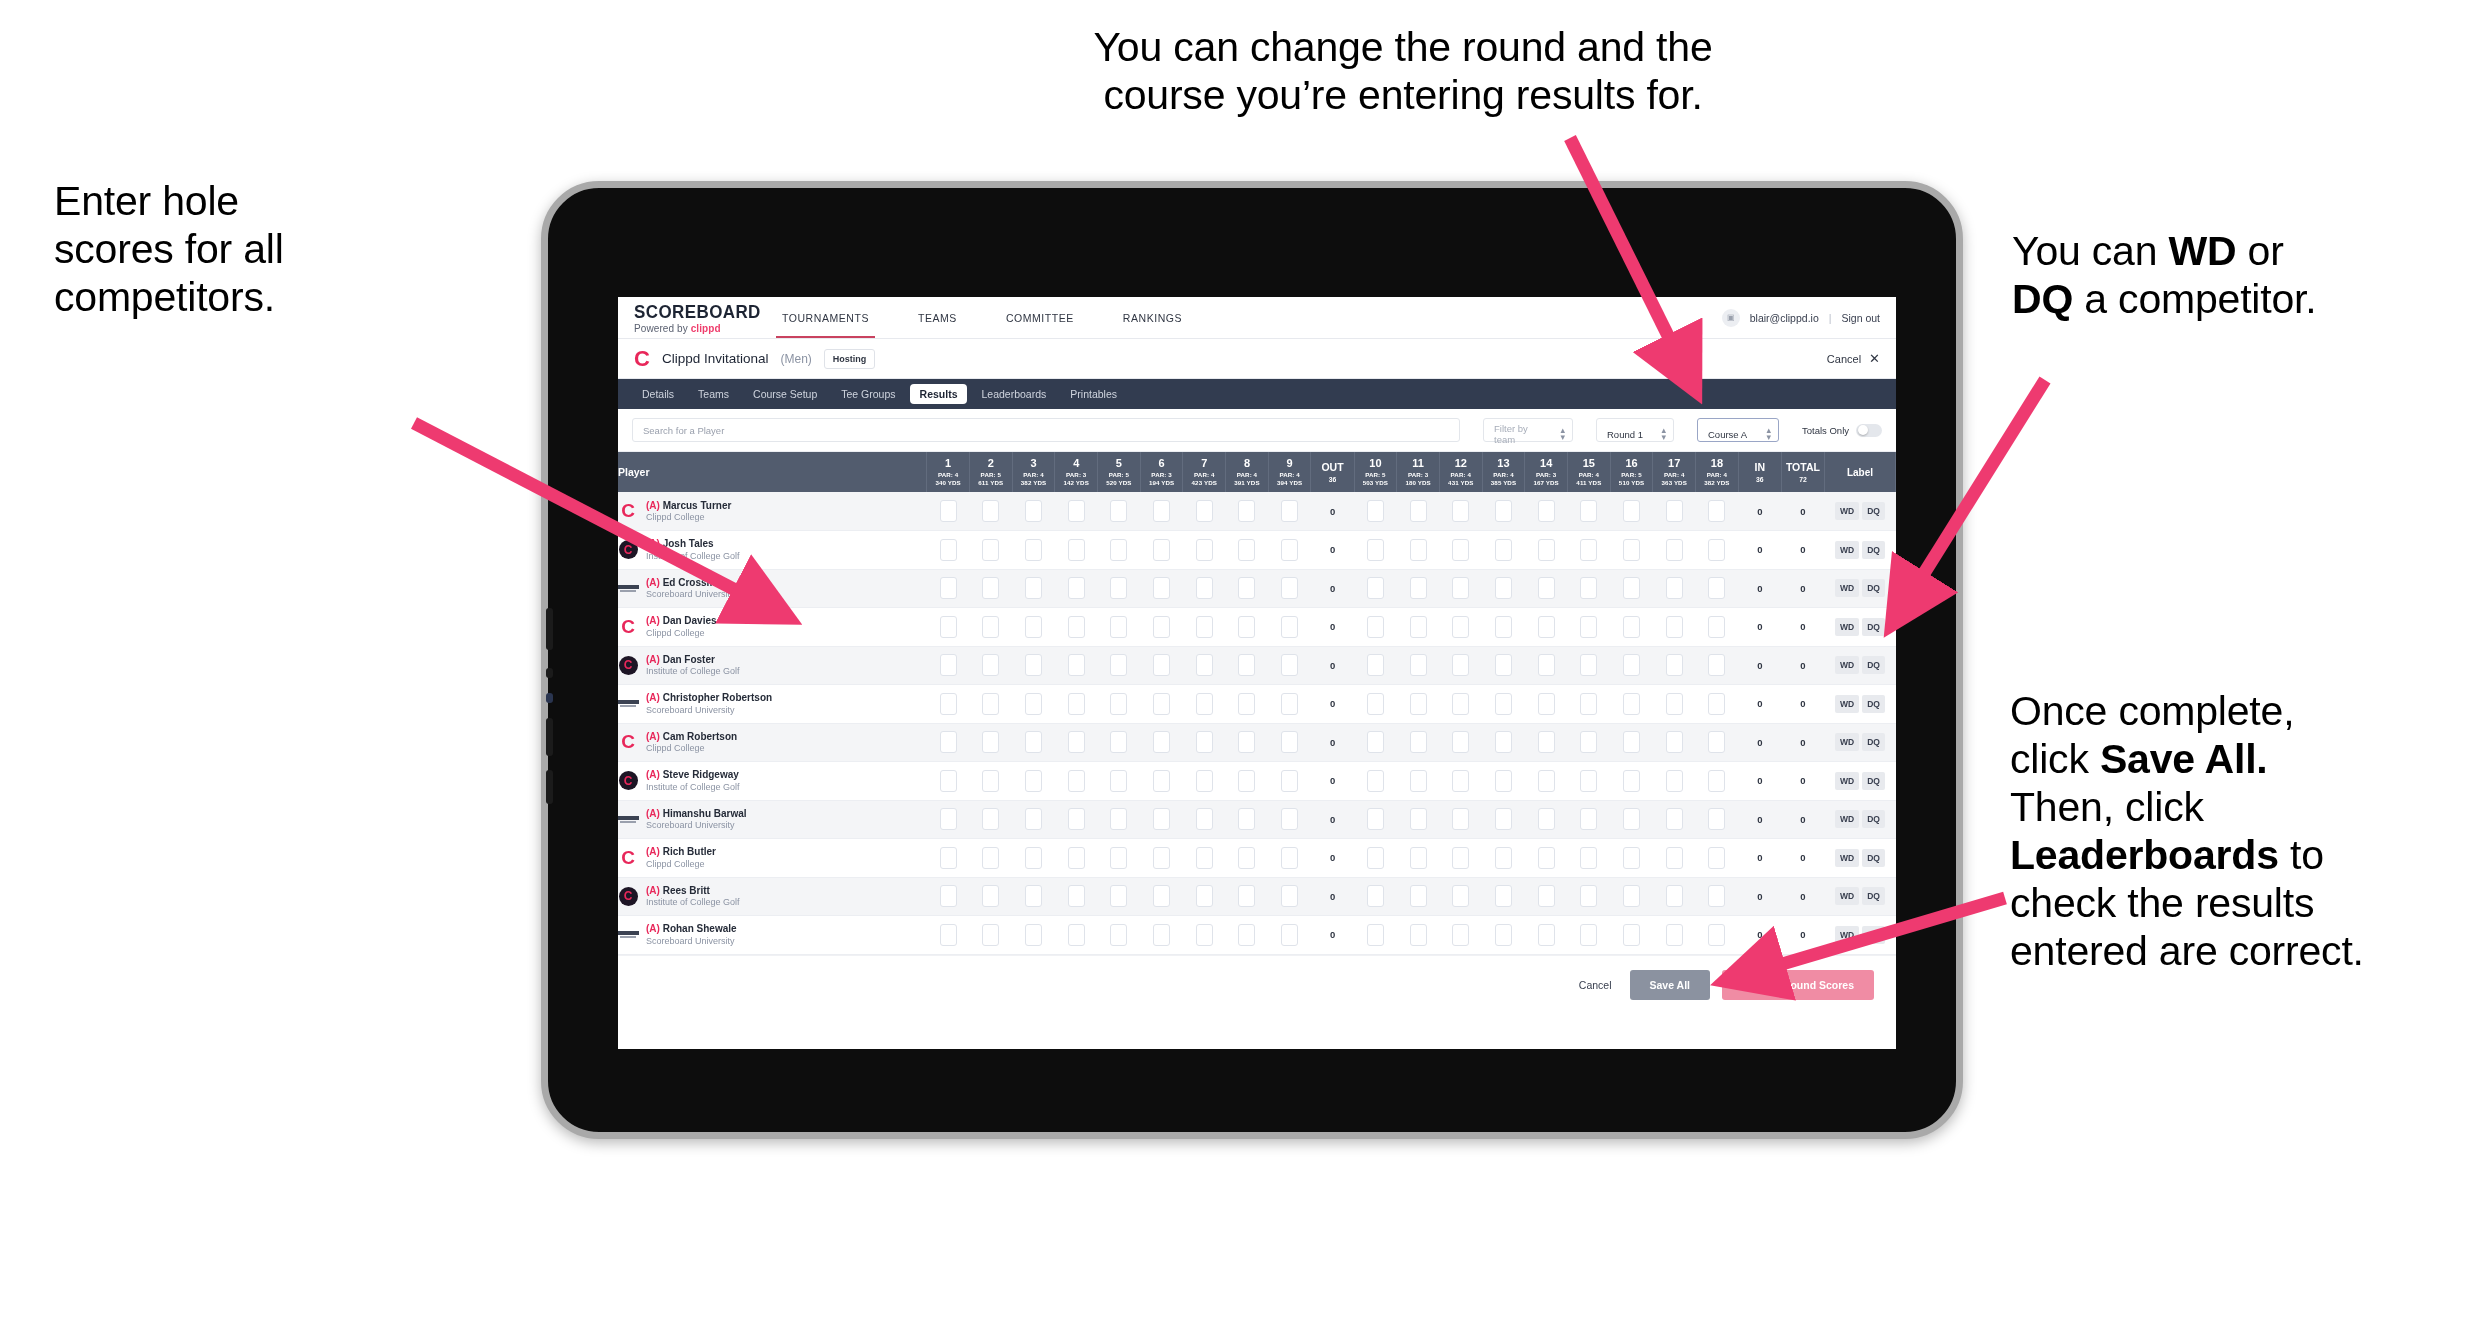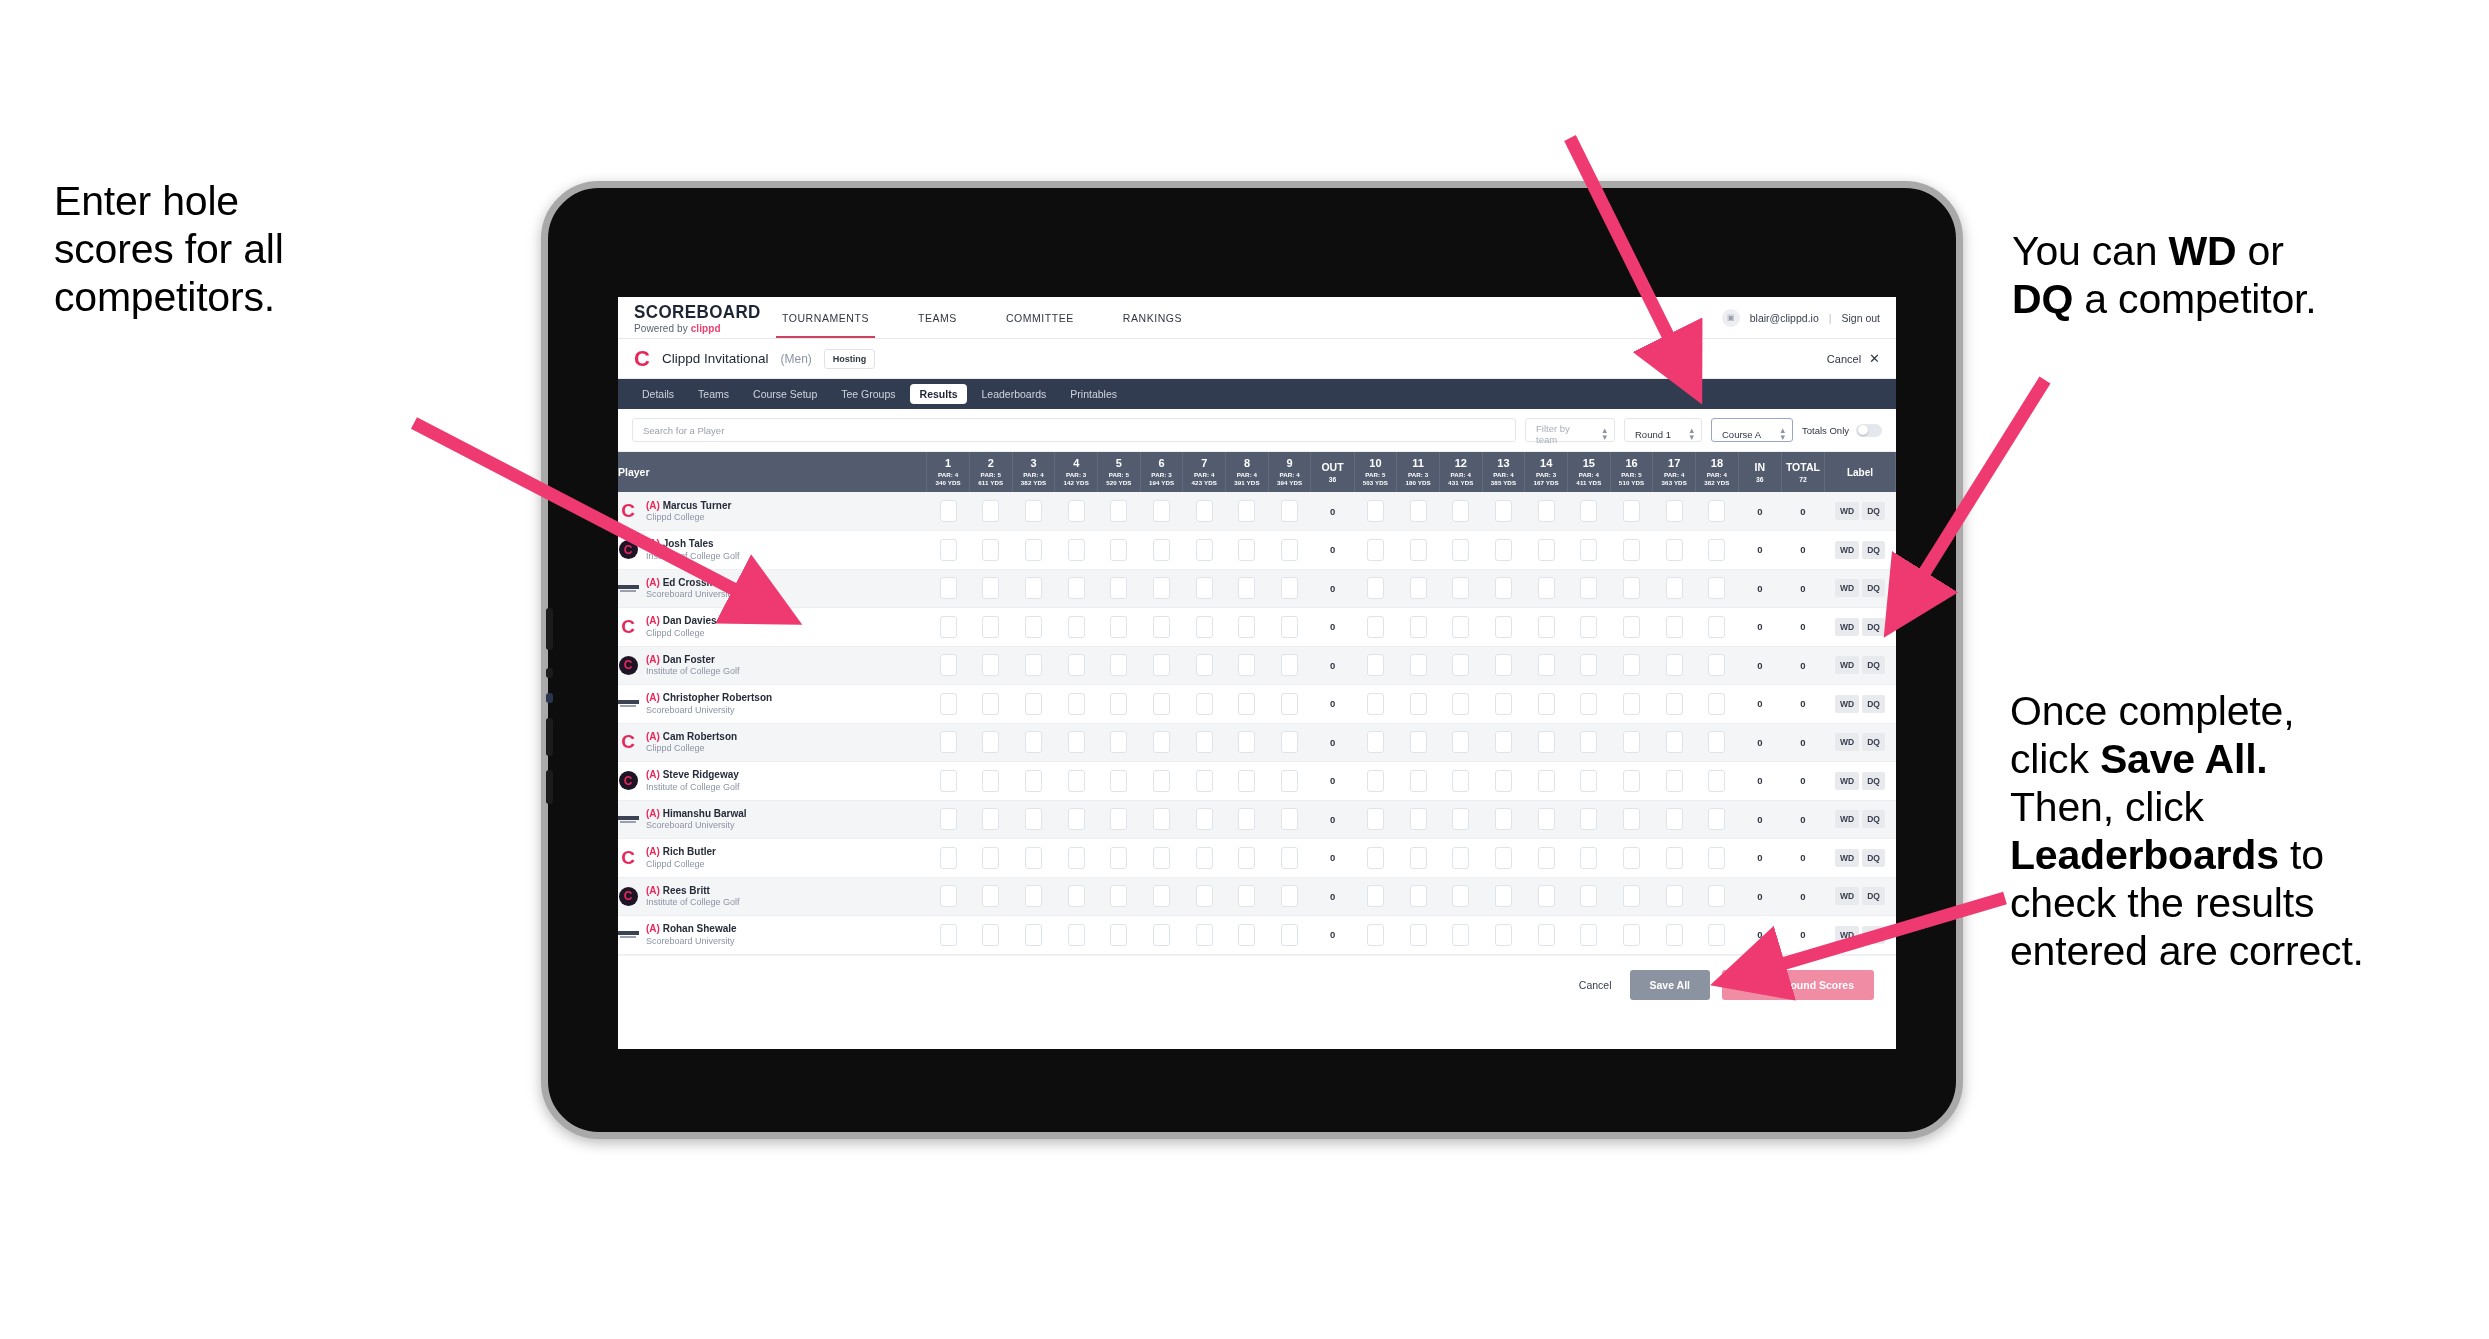--- a/index.html
+++ b/index.html
@@ -119,21 +119,21 @@
     height: 30px; background:#323c50; display:flex; align-items:center; padding: 0 14px; gap: 4px;
   }
   .subtab {
     font-size: 10.5px; color:#cfd4de; padding: 4px 10px; border-radius: 4px; cursor:pointer;
   }
   .subtab.active { background:#ffffff; color:#1d2433; font-weight:600; }
 
   
   #filterbar {
     height: 43px; background:#fff; display:flex; align-items:center;
-    padding: 0 14px; gap: 9px; border-bottom:1px solid #eceef2;
+    padding: 0 14px; gap: 23px; border-bottom:1px solid #eceef2;
   }
   .search-input {
     flex: 1 1 auto; height: 24px; border:1px solid #e3e6eb; border-radius:3px;
     font-size:9.5px; color:#9aa0ad; display:flex; align-items:center; padding: 0 10px;
     background:#fff;
   }
   .sel {
     height: 24px; border:1px solid #e3e6eb; border-radius:3px; background:#fff;
     font-size:9.5px; color:#2f3542; display:flex; align-items:center; justify-content:space-between;
     padding: 8px 7px 0 10px; gap: 10px; cursor:pointer;
@@ -870,20 +870,22 @@
 
       <div id="footer">
         <div class="btn btn-cancel">Cancel</div>
         <div class="btn btn-save">Save All</div>
         <div class="btn btn-publish">Publish Round Scores</div>
       </div>
 
     </div>
   </div>
 
+  <div class="callout" id="callout-top">You can change the round and the
+course you’re entering results for.</div>
   <div class="callout" id="callout-left">Enter hole
 scores for all
 competitors.</div>
   <div class="callout" id="callout-wd"><span>You can </span><b>WD</b><span> or
 </span><b>DQ</b><span> a competitor.</span></div>
   <div class="callout" id="callout-save"><span>Once complete,
 click </span><b>Save All.</b><span>
 Then, click
 </span><b>Leaderboards</b><span> to
 check the results

